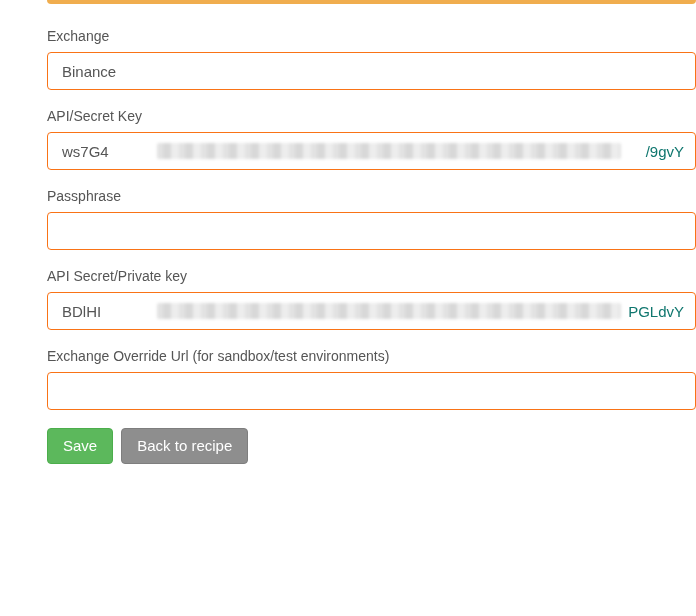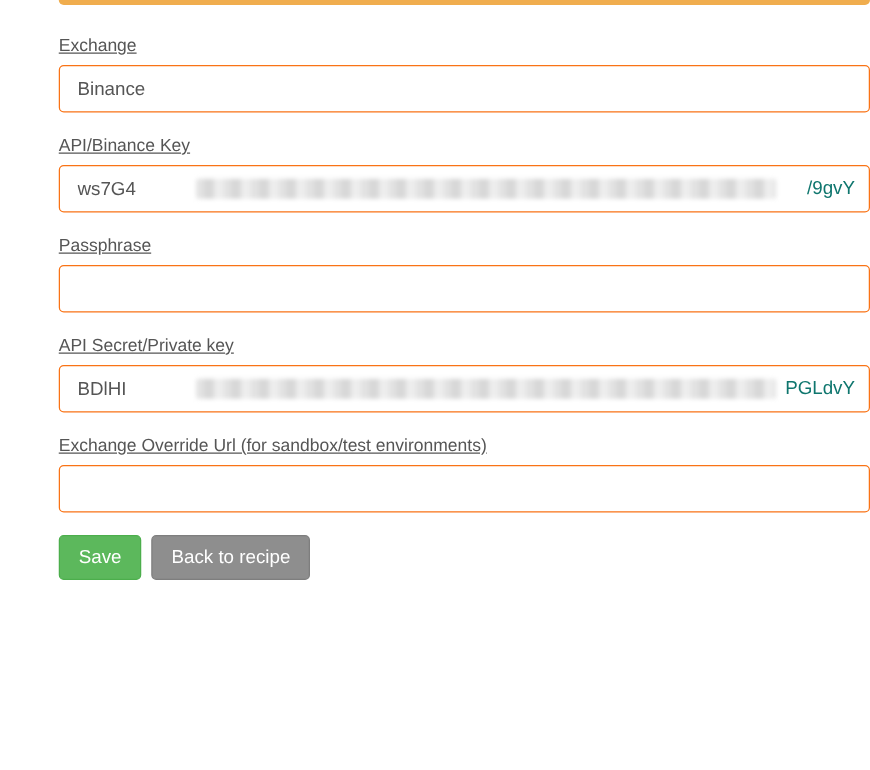--- a/index.html
+++ b/index.html
@@ -22,21 +22,20 @@
     }
     h1 {
       font-size: 34px;
       font-weight: 400;
       color: #3a3a3a;
       margin-bottom: 24px;
       letter-spacing: -0.5px;
     }
     .form-group {
       margin-bottom: 18px;
-      text-decoration: underline;
     }
     label {
       display: block;
       font-size: 14px;
       color: #555;
       margin-bottom: 8px;
       font-weight: 400;
     }
     .form-control, .form-select {
       width: 100%;
@@ -114,21 +113,21 @@
 <div class="page">
 
   <div class="form-group">
     <label>Exchange</label>
     <select class="form-select">
       <option>Binance</option>
     </select>
   </div>
 
   <div class="form-group">
-    <label>API/Binance Key</label>
+    <label>API/Secret Key</label>
     <div class="redacted">
       <input type="text" class="form-control" value="ws7G4" style="">
       <span class="tail">/9gvY</span>
     </div>
   </div>
 
   <div class="form-group">
     <label>Passphrase</label>
     <input type="text" class="form-control" value="" style="">
   </div>

